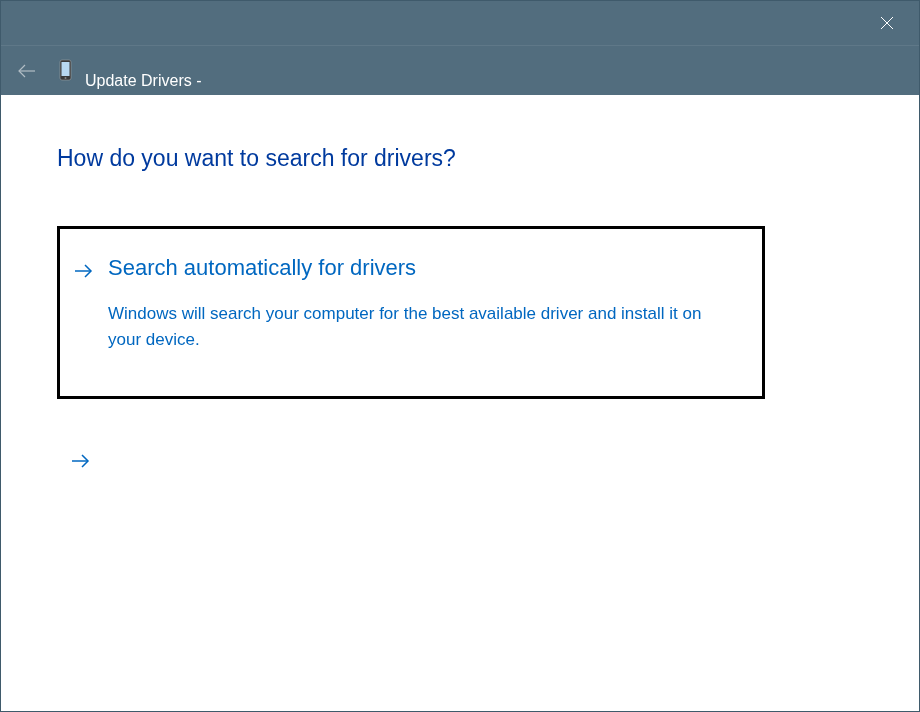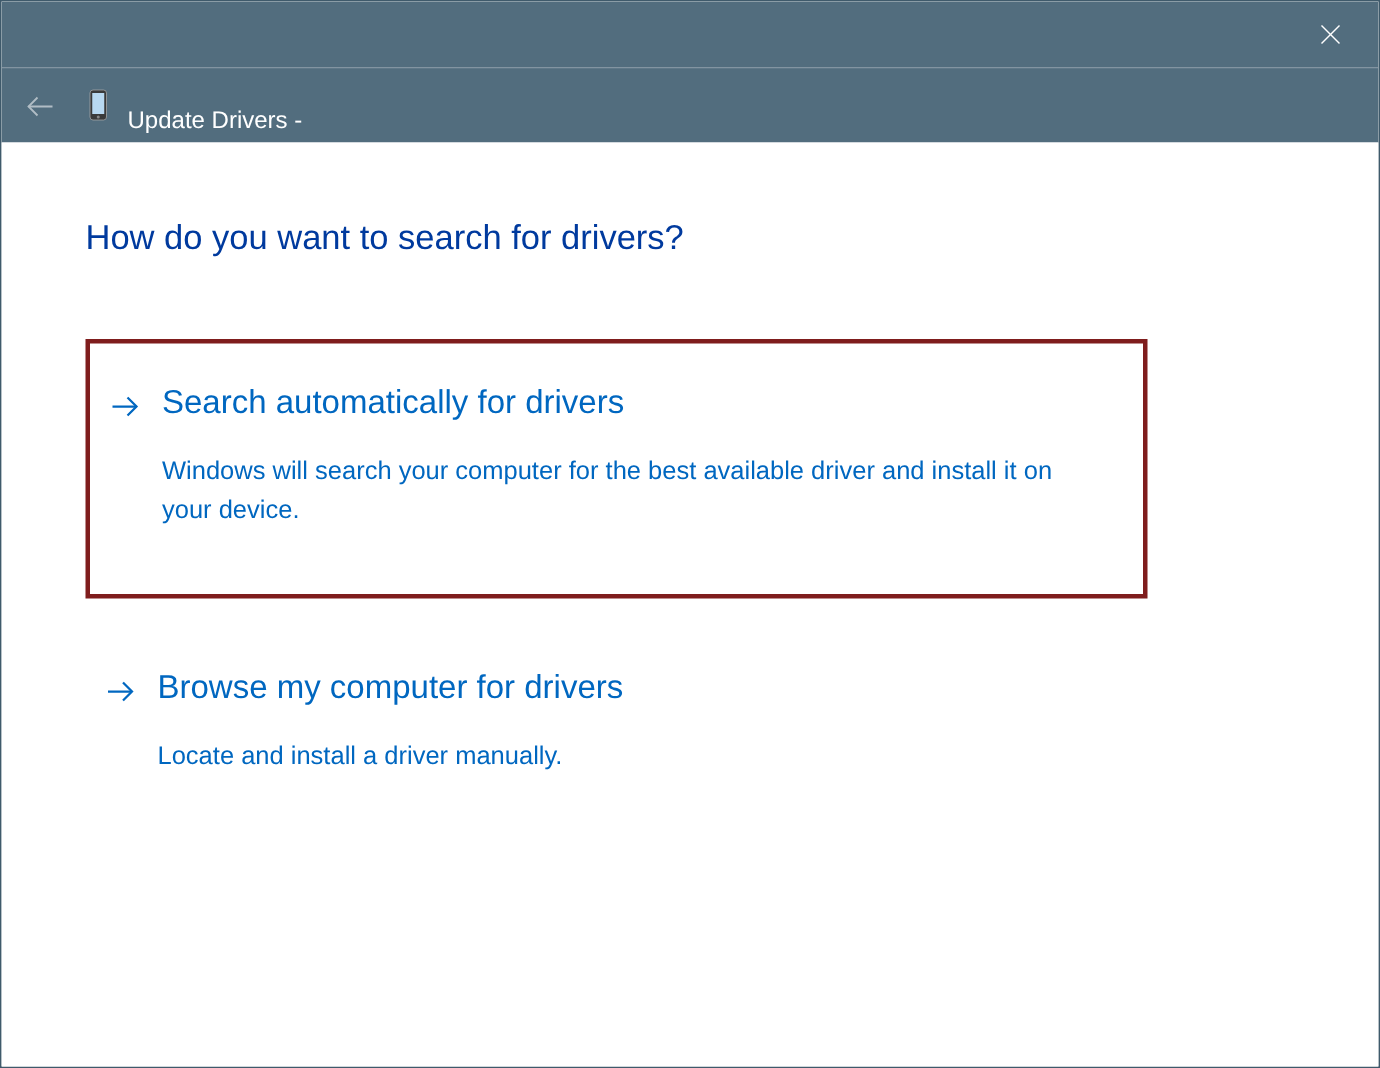--- a/index.html
+++ b/index.html
@@ -87,21 +87,21 @@
     }
     .option {
       display: flex;
       gap: 14px;
       padding: 18px 20px 18px 14px;
       cursor: pointer;
       margin-bottom: 28px;
       width: 708px;
     }
     .option.highlighted {
-      border: 3px solid #7f1d1d;
+      border: 3px solid #000000;
       padding-top: 26px;
       padding-bottom: 44px;
     }
     .option-arrow {
       margin-top: 8px;
       flex-shrink: 0;
     }
     .option-arrow svg {
       stroke: #0067c0;
       stroke-width: 1.5;
@@ -191,22 +191,18 @@
     </div>
   </div>
 
   <div class="option">
     <div class="option-arrow">
       <svg width="20" height="16" viewBox="0 0 20 16">
         <line x1="1" y1="8" x2="17" y2="8"></line>
         <polyline points="11,2 17,8 11,14"></polyline>
       </svg>
     </div>
-    <div class="option-body">
-      <div class="option-title">Browse my computer for drivers</div>
-      <div class="option-desc">Locate and install a driver manually.</div>
-    </div>
   </div>
 </div>
 
 <div class="footer">
   <button class="cancel-btn">Cancel</button>
 </div>
 
 </body></html>

